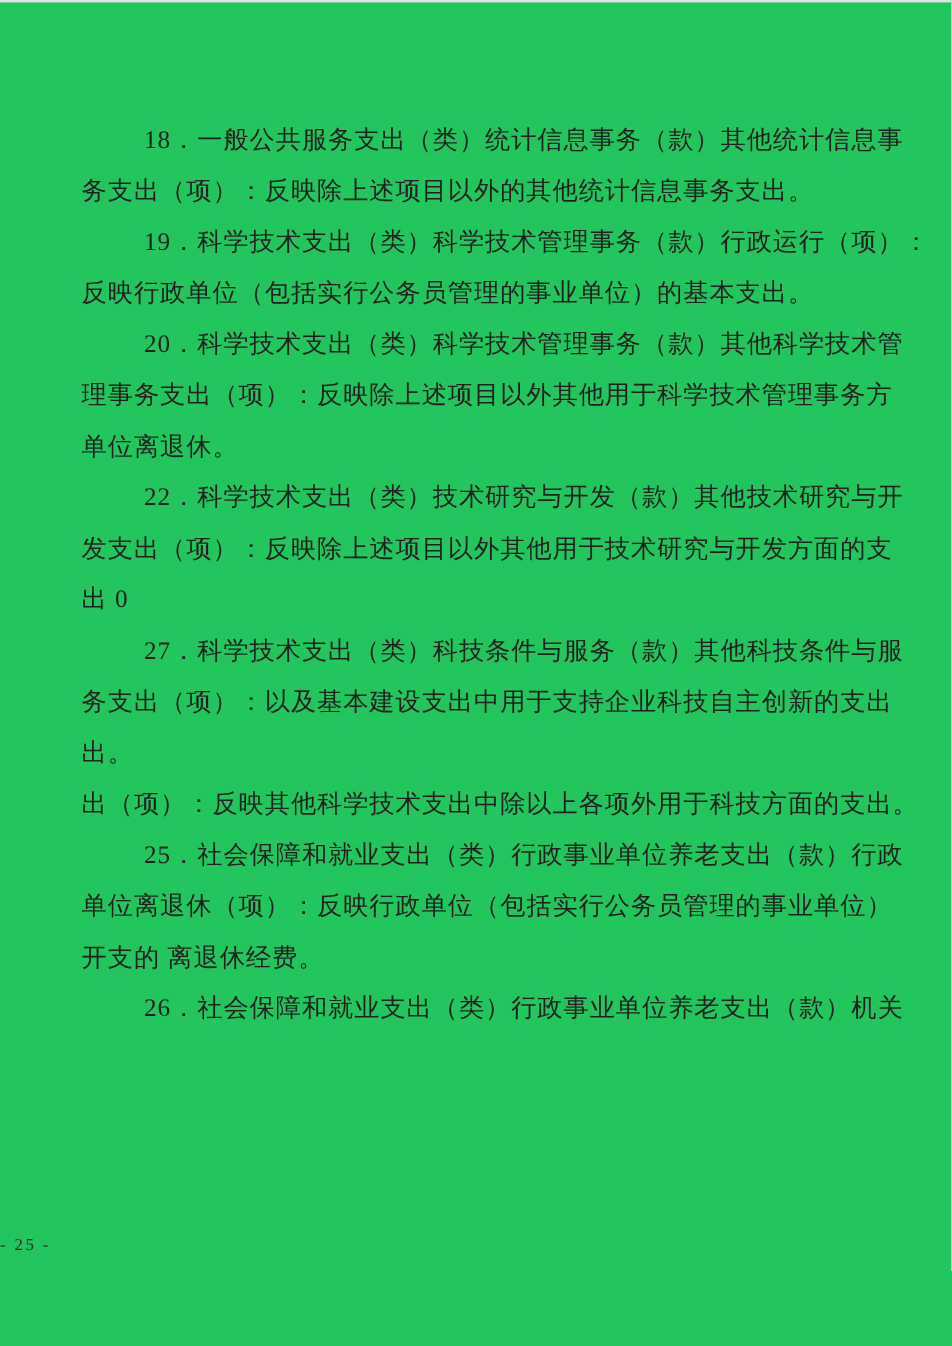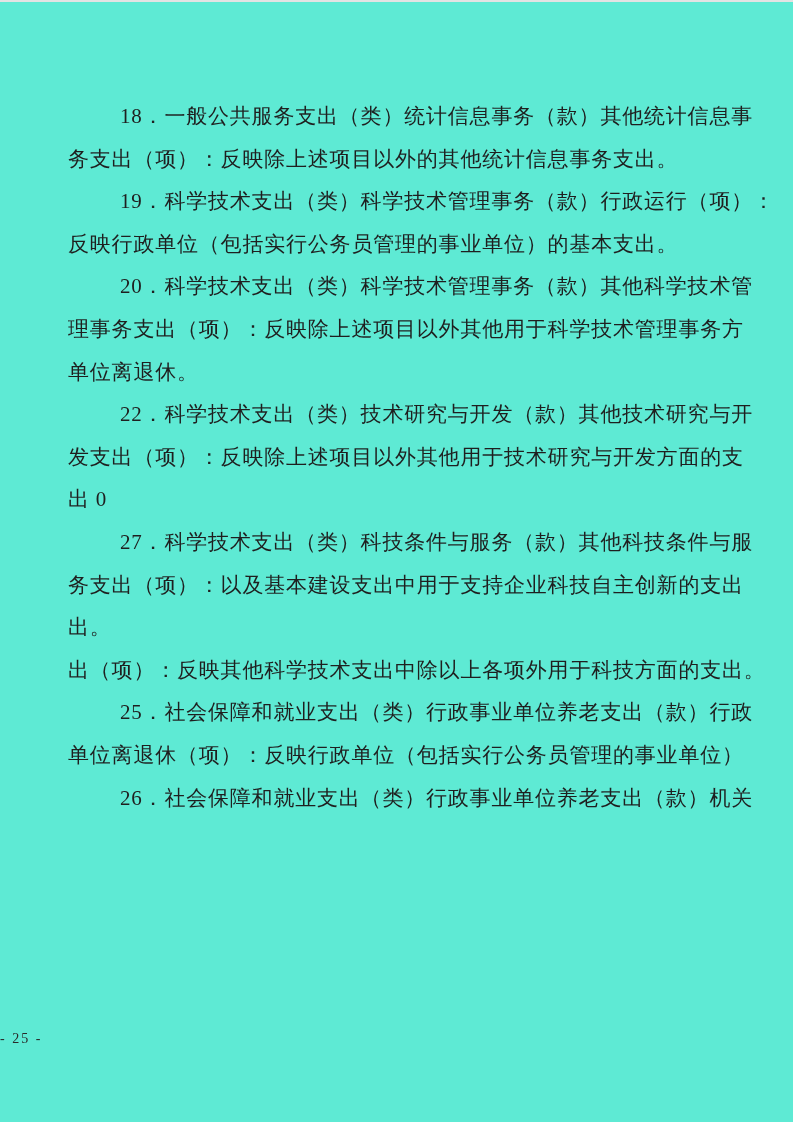--- a/index.html
+++ b/index.html
@@ -4,21 +4,21 @@
 <style>
   html, body {
     margin: 0;
     padding: 0;
     background: #ffffff;
   }
   .page {
     position: relative;
     width: 793px;
     height: 1122px;
-    background: #5eead4;
+    background: #22c55e;
     overflow: hidden;
     font-family: "Liberation Serif", "DejaVu Serif", serif;
     color: #1f1f1f;
   }
   .scan-edge {
     position: absolute;
     top: 0;
     left: 0;
     width: 100%;
     height: 2px;
@@ -87,20 +87,21 @@
       <div class="line">出。</div>
     </div>
 
     <div class="item">
       <div class="line">出（项）：反映其他科学技术支出中除以上各项外用于科技方面的支出。</div>
     </div>
 
     <div class="item">
       <div class="line first">25．社会保障和就业支出（类）行政事业单位养老支出（款）行政</div>
       <div class="line">单位离退休（项）：反映行政单位（包括实行公务员管理的事业单位）</div>
+      <div class="line">开支的 离退休经费。</div>
     </div>
 
     <div class="item">
       <div class="line first">26．社会保障和就业支出（类）行政事业单位养老支出（款）机关</div>
     </div>
 
   </div>
 
   <div class="footer">- 25 -</div>
 </div>

